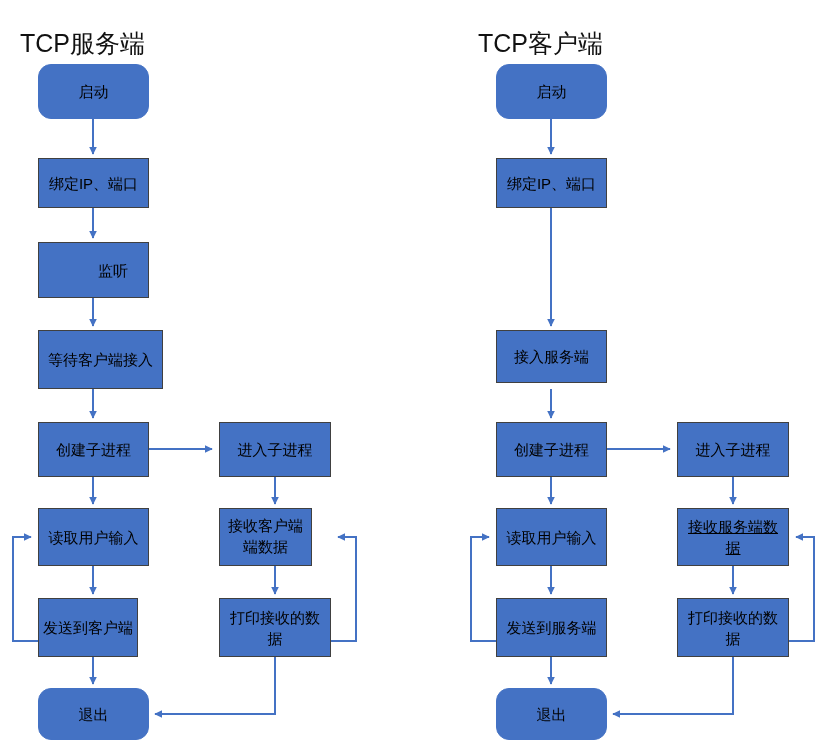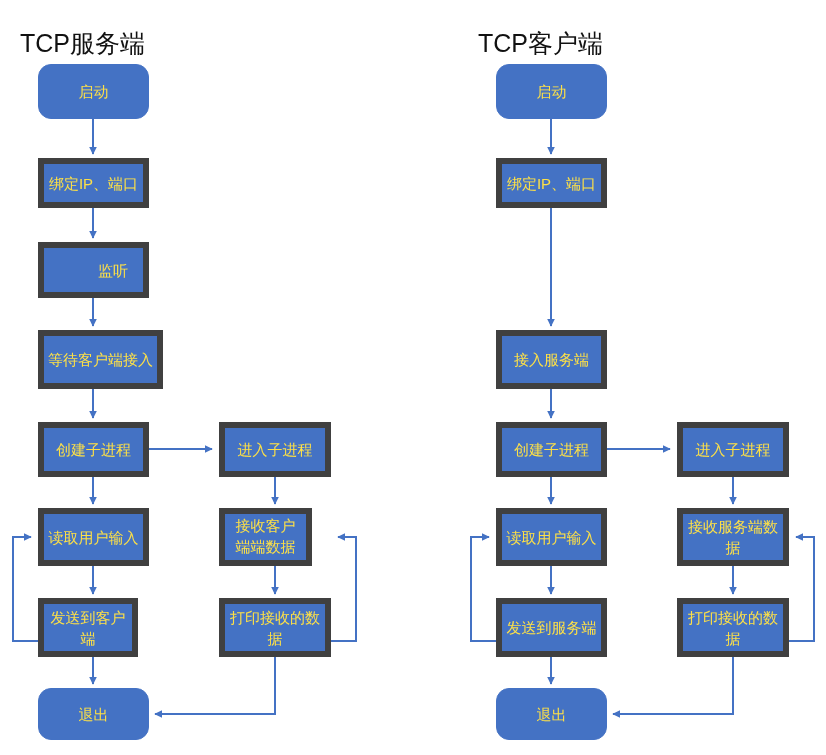--- a/index.html
+++ b/index.html
@@ -17,31 +17,31 @@
     color:#111111;
     font-weight:400;
     white-space:nowrap;
     letter-spacing:0px;
     margin-top:12px;
   }
 
   .node{
     position:absolute;
     background:#4472C4;
-    color:#fde047;
+    color:#000000;
     display:flex;
     align-items:center;
     justify-content:center;
     text-align:center;
     font-size:15px;
     line-height:21px;
     box-sizing:border-box;
     padding:0 4px;
   }
-  .node.rect{border:6px solid #404040;}
+  .node.rect{border:1px solid #404040;}
   .node.term{border-radius:13px;border:1px solid #4472C4;}
   .node span{display:block;}
 </style>
 </head>
 <body>
 
 <div class="canvas">
 
   <svg class="svg-layer" viewBox="0 0 826 755" width="826" height="755" xmlns="http://www.w3.org/2000/svg">
     <defs>
@@ -158,21 +158,21 @@
     <div class="title" style="left:478px;top:15px;">TCP客户端</div>
 
     <div class="node term" style="left:496px;top:64px;width:111px;height:55px;">
       <span>启动</span>
     </div>
 
     <div class="node rect" style="left:496px;top:158px;width:111px;height:50px;">
       <span>绑定IP、端口</span>
     </div>
 
-    <div class="node rect" style="left:496px;top:330px;width:111px;height:59px;">
+    <div class="node rect" style="left:496px;top:330px;width:111px;height:53px;">
       <span>接入服务端</span>
     </div>
 
     <div class="node rect" style="left:496px;top:422px;width:111px;height:55px;">
       <span>创建子进程</span>
     </div>
 
     <div class="node rect" style="left:496px;top:508px;width:111px;height:58px;">
       <span>读取用户输入</span>
     </div>
@@ -182,21 +182,21 @@
     </div>
 
     <div class="node term" style="left:496px;top:688px;width:111px;height:52px;">
       <span>退出</span>
     </div>
 
     <div class="node rect" style="left:677px;top:422px;width:112px;height:55px;">
       <span>进入子进程</span>
     </div>
 
-    <div class="node rect" style="left:677px;top:508px;width:112px;height:58px;">
+    <div class="node rect" style="left:677px;top:508px;width:112px;height:58px;text-decoration:underline;">
       <span>接收服务端数据</span>
     </div>
 
     <div class="node rect" style="left:677px;top:598px;width:112px;height:59px;">
       <span>打印接收的数据</span>
     </div>
   </div>
 
 </div>
 

